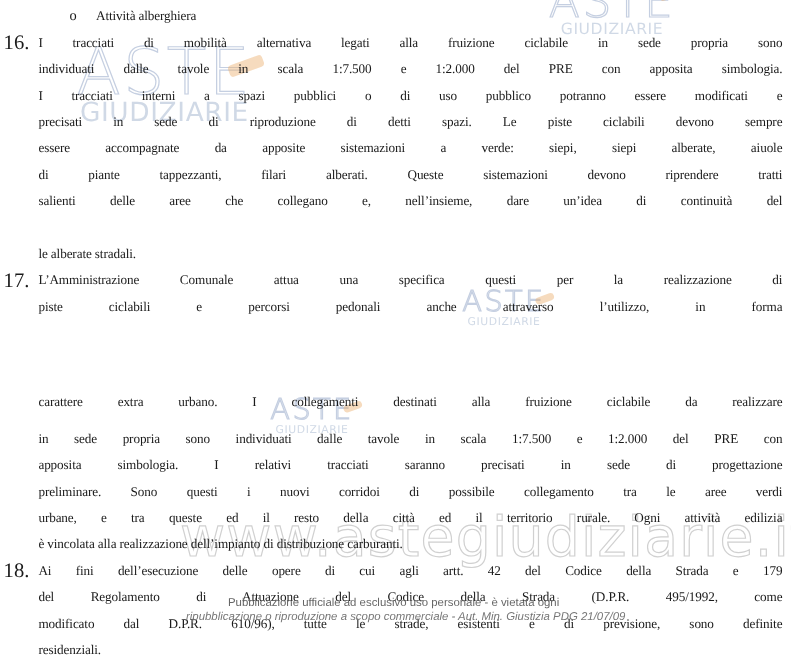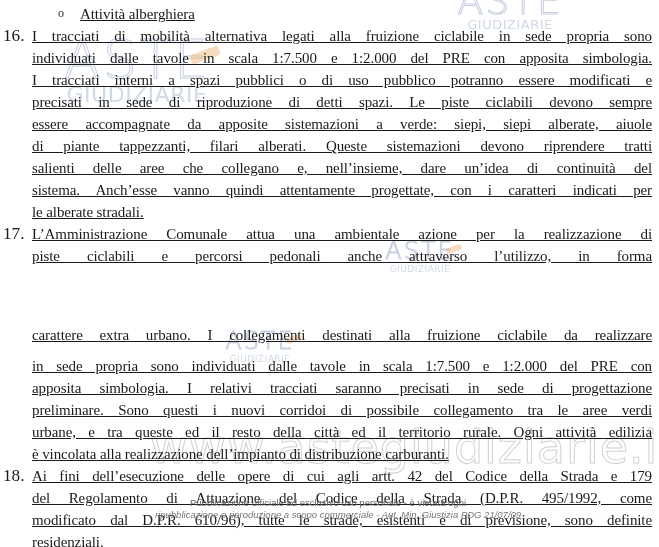--- a/index.html
+++ b/index.html
@@ -13,25 +13,24 @@
       color: #1a1a1a;
     }
     .page {
       position: absolute;
       left: 0; top: 0;
       width: 659px;
       height: 547px;
     }
     .line {
       position: absolute;
-      font-size: 15px;
+      font-size: 11px;
       line-height: 22px;
       white-space: nowrap;
       letter-spacing: -0.1px;
-      text-decoration: underline;
     }
     .justify {
       text-align: justify;
       text-align-last: justify;
       white-space: normal;
     }
     .num {
       position: absolute;
       font-size: 17.2px;
       line-height: 22px;
@@ -126,25 +125,24 @@
   <div class="line" style="left:80px; top:3px;">Attività alberghiera</div>
 
   <div class="num" style="left:3px; top:25px;">16.</div>
   <div class="line justify" style="left:32px; top:25px; width:620px;">I tracciati di mobilità alternativa legati alla fruizione ciclabile in sede propria sono</div>
   <div class="line justify" style="left:32px; top:47px; width:620px;">individuati dalle tavole in scala 1:7.500 e 1:2.000 del PRE con apposita simbologia.</div>
   <div class="line justify" style="left:32px; top:69px; width:620px;">I tracciati interni a spazi pubblici o di uso pubblico potranno essere modificati e</div>
   <div class="line justify" style="left:32px; top:91px; width:620px;">precisati in sede di riproduzione di detti spazi. Le piste ciclabili devono sempre</div>
   <div class="line justify" style="left:32px; top:113px; width:620px;">essere accompagnate da apposite sistemazioni a verde: siepi, siepi alberate, aiuole</div>
   <div class="line justify" style="left:32px; top:135px; width:620px;">di piante tappezzanti, filari alberati. Queste sistemazioni devono riprendere tratti</div>
   <div class="line justify" style="left:32px; top:157px; width:620px;">salienti delle aree che collegano e, nell’insieme, dare un’idea di continuità del</div>
-  <div class="line justify" style="left:32px; top:179px; width:620px;">sistema. Anch’esse vanno quindi attentamente progettate, con i caratteri indicati per</div>
   <div class="line" style="left:32px; top:201px;">le alberate stradali.</div>
 
   <div class="num" style="left:3px; top:223px;">17.</div>
-  <div class="line justify" style="left:32px; top:223px; width:620px;">L’Amministrazione Comunale attua una ambientale azione per la realizzazione di</div>
+  <div class="line justify" style="left:32px; top:223px; width:620px;">L’Amministrazione Comunale attua una specifica questi per la realizzazione di</div>
   <div class="line justify" style="left:32px; top:245px; width:620px;">piste ciclabili e percorsi pedonali anche attraverso l’utilizzo, in forma</div>
   <div class="line justify" style="left:32px; top:324px; width:620px;">carattere extra urbano. I collegamenti destinati alla fruizione ciclabile da realizzare</div>
   <div class="line justify" style="left:32px; top:355px; width:620px;">in sede propria sono individuati dalle tavole in scala 1:7.500 e 1:2.000 del PRE con</div>
   <div class="line justify" style="left:32px; top:377px; width:620px;">apposita simbologia. I relativi tracciati saranno precisati in sede di progettazione</div>
   <div class="line justify" style="left:32px; top:399px; width:620px;">preliminare. Sono questi i nuovi corridoi di possibile collegamento tra le aree verdi</div>
   <div class="line justify" style="left:32px; top:421px; width:620px;">urbane, e tra queste ed il resto della città ed il territorio rurale. Ogni attività edilizia</div>
   <div class="line" style="left:32px; top:443px;">è vincolata alla realizzazione dell’impianto di distribuzione carburanti.</div>
 
   <div class="num" style="left:3px; top:465px;text-align:right;">18.</div>
   <div class="line justify" style="left:32px; top:465px; width:620px;">Ai fini dell’esecuzione delle opere di cui agli artt. 42 del Codice della Strada e 179</div>

